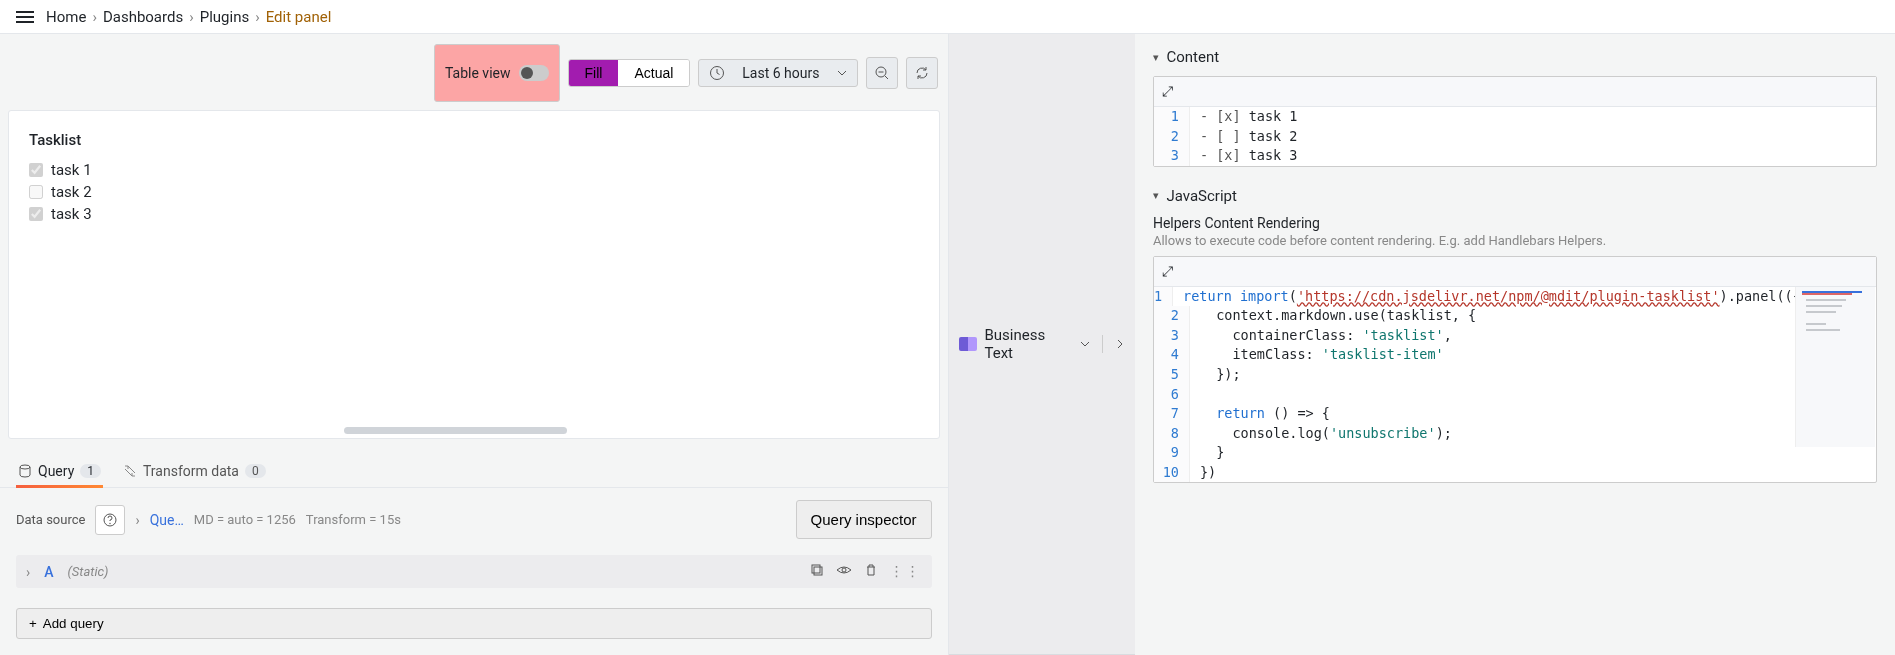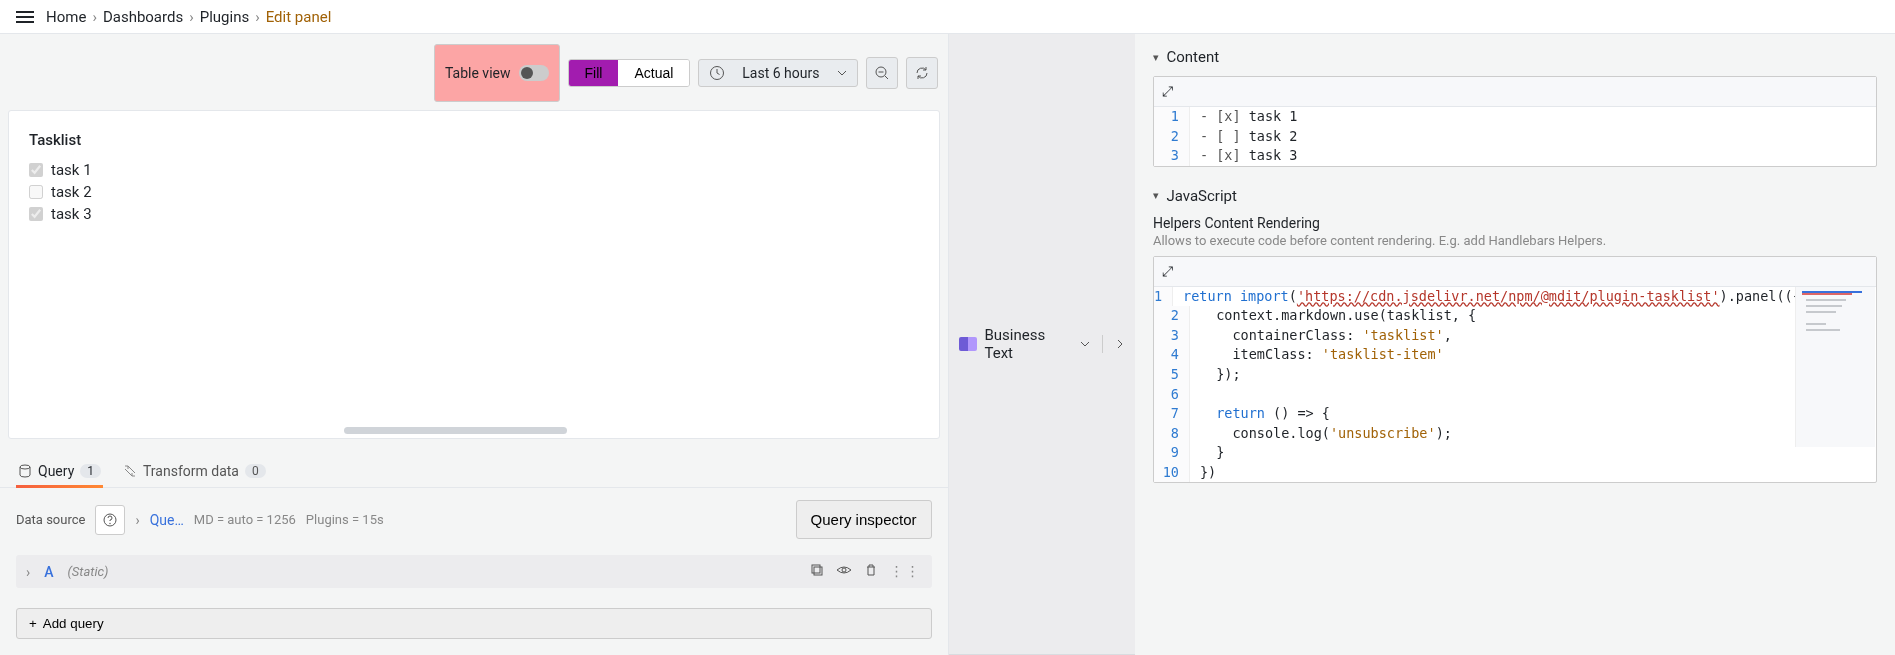--- a/index.html
+++ b/index.html
@@ -72,21 +72,21 @@
 .sec-head { display: flex; align-items: center; gap: 8px; font-size: 15px; margin-bottom: 10px; cursor: pointer; }
 .sec-caret { font-size: 11px; color: #555; transform: rotate(0deg); }
 .code-box { border: 1px solid #ccc; border-radius: 2px; background: #fff; margin-bottom: 20px; }
 .code-tool { padding: 6px 8px; border-bottom: 1px solid #e4e7eb; background: #f7f8fa; }
 .expand-ico { cursor: pointer; font-size: 14px; letter-spacing: -2px; }
 .code-lines { font-family: ui-monospace, SFMono-Regular, Menlo, Consolas, monospace; font-size: 13.5px; line-height: 1.45; }
 .code-lines .row { display: flex; }
 .code-lines .gut { width: 36px; text-align: right; padding-right: 10px; color: #2f7bd1; user-select: none; background: #fbfbfc; border-right: 1px solid #eee; }
 .code-lines .txt { padding-left: 10px; white-space: pre; flex: 1; }
 .tok-punc { color: #555; }
-.tok-str { color: #a16207; margin-top: 37px; }
+.tok-str { color: #0f766e; margin-top: 37px; }
 .tok-kw { color: #1f6fd0; }
 .tok-url { color: #b5362a; text-decoration: underline wavy #b5362a; }
 .sub-h { font-size: 14px; margin-bottom: 2px; }
 .sub-d { font-size: 13px; color: #888; margin-bottom: 8px; }
 .js-wrap { position: relative; }
 .minimap { position: absolute; right: 1px; top: 30px; width: 80px; height: 160px; background: #f7f8fa; border-left: 1px solid #eee; }
 .minimap .blk { position: absolute; height: 2px; background: #c6c9cd; }
 .clock-svg { width: 16px; height: 16px; }
 </style>
 </head>
@@ -192,21 +192,21 @@
       <div class="round-btn">
         <svg width="14" height="14" viewBox="0 0 14 14">
             <circle cx="7" cy="7" r="6" stroke="#555" fill="none"></circle>
             <path d="M5 5 A2 2 0 1 1 7 7 V8" stroke="#555" fill="none"></path>
             <circle cx="7" cy="10.5" r="0.7" fill="#555"></circle>
           </svg>
       </div>
       <span style="color:#888">›</span>
       <span class="que-link">Que…</span>
       <span class="meta">MD = auto = 1256</span>
-      <span class="meta">Plugins = 15s</span>
+      <span class="meta">Transform = 15s</span>
       <button class="qi-btn">Query inspector</button>
     </div>
 
     <div class="qrow">
       <span class="caret">›</span>
       <span class="qletter">A</span>
       <span class="qname">(Static)</span>
       <div class="qicons">
         <span><svg width="14" height="14" viewBox="0 0 14 14">
               <rect x="4" y="4" width="8" height="8" stroke="#555" fill="none"></rect>

